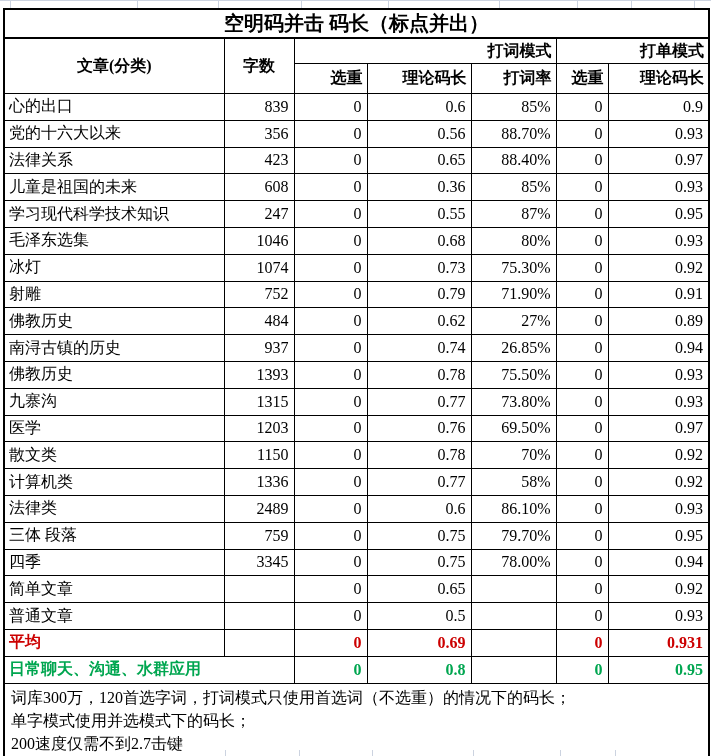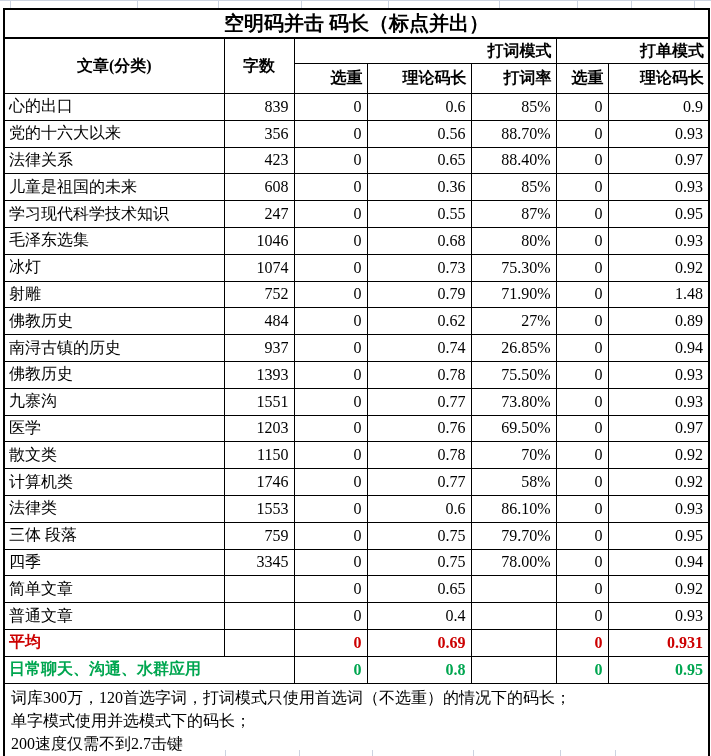--- a/index.html
+++ b/index.html
@@ -146,21 +146,21 @@
           <td class="td-num">0</td>
           <td class="td-num">0.92</td>
         </tr>
         <tr class="data-row row-normal">
           <td class="td-name">射雕</td>
           <td class="td-num">752</td>
           <td class="td-num">0</td>
           <td class="td-num">0.79</td>
           <td class="td-num">71.90%</td>
           <td class="td-num">0</td>
-          <td class="td-num">1.48</td>
+          <td class="td-num">0.91</td>
         </tr>
         <tr class="data-row row-normal">
           <td class="td-name">佛教历史</td>
           <td class="td-num">484</td>
           <td class="td-num">0</td>
           <td class="td-num">0.62</td>
           <td class="td-num">27%</td>
           <td class="td-num">0</td>
           <td class="td-num">0.89</td>
         </tr>
@@ -177,21 +177,21 @@
           <td class="td-name">佛教历史</td>
           <td class="td-num">1393</td>
           <td class="td-num">0</td>
           <td class="td-num">0.78</td>
           <td class="td-num">75.50%</td>
           <td class="td-num">0</td>
           <td class="td-num">0.93</td>
         </tr>
         <tr class="data-row row-normal">
           <td class="td-name">九寨沟</td>
-          <td class="td-num">1551</td>
+          <td class="td-num">1315</td>
           <td class="td-num">0</td>
           <td class="td-num">0.77</td>
           <td class="td-num">73.80%</td>
           <td class="td-num">0</td>
           <td class="td-num">0.93</td>
         </tr>
         <tr class="data-row row-normal">
           <td class="td-name">医学</td>
           <td class="td-num">1203</td>
           <td class="td-num">0</td>
@@ -204,30 +204,30 @@
           <td class="td-name">散文类</td>
           <td class="td-num">1150</td>
           <td class="td-num">0</td>
           <td class="td-num">0.78</td>
           <td class="td-num">70%</td>
           <td class="td-num">0</td>
           <td class="td-num">0.92</td>
         </tr>
         <tr class="data-row row-normal">
           <td class="td-name">计算机类</td>
-          <td class="td-num">1746</td>
+          <td class="td-num">1336</td>
           <td class="td-num">0</td>
           <td class="td-num">0.77</td>
           <td class="td-num">58%</td>
           <td class="td-num">0</td>
           <td class="td-num">0.92</td>
         </tr>
         <tr class="data-row row-normal">
           <td class="td-name">法律类</td>
-          <td class="td-num">1553</td>
+          <td class="td-num">2489</td>
           <td class="td-num">0</td>
           <td class="td-num">0.6</td>
           <td class="td-num">86.10%</td>
           <td class="td-num">0</td>
           <td class="td-num">0.93</td>
         </tr>
         <tr class="data-row row-normal">
           <td class="td-name">三体 段落</td>
           <td class="td-num">759</td>
           <td class="td-num">0</td>
@@ -251,21 +251,21 @@
           <td class="td-num">0</td>
           <td class="td-num">0.65</td>
           <td class="td-num"></td>
           <td class="td-num">0</td>
           <td class="td-num">0.92</td>
         </tr>
         <tr class="data-row row-normal">
           <td class="td-name">普通文章</td>
           <td class="td-num"></td>
           <td class="td-num">0</td>
-          <td class="td-num">0.4</td>
+          <td class="td-num">0.5</td>
           <td class="td-num"></td>
           <td class="td-num">0</td>
           <td class="td-num">0.93</td>
         </tr>
         <tr class="data-row row-red">
           <td class="td-name">平均</td>
           <td class="td-num"></td>
           <td class="td-num">0</td>
           <td class="td-num">0.69</td>
           <td class="td-num"></td>

